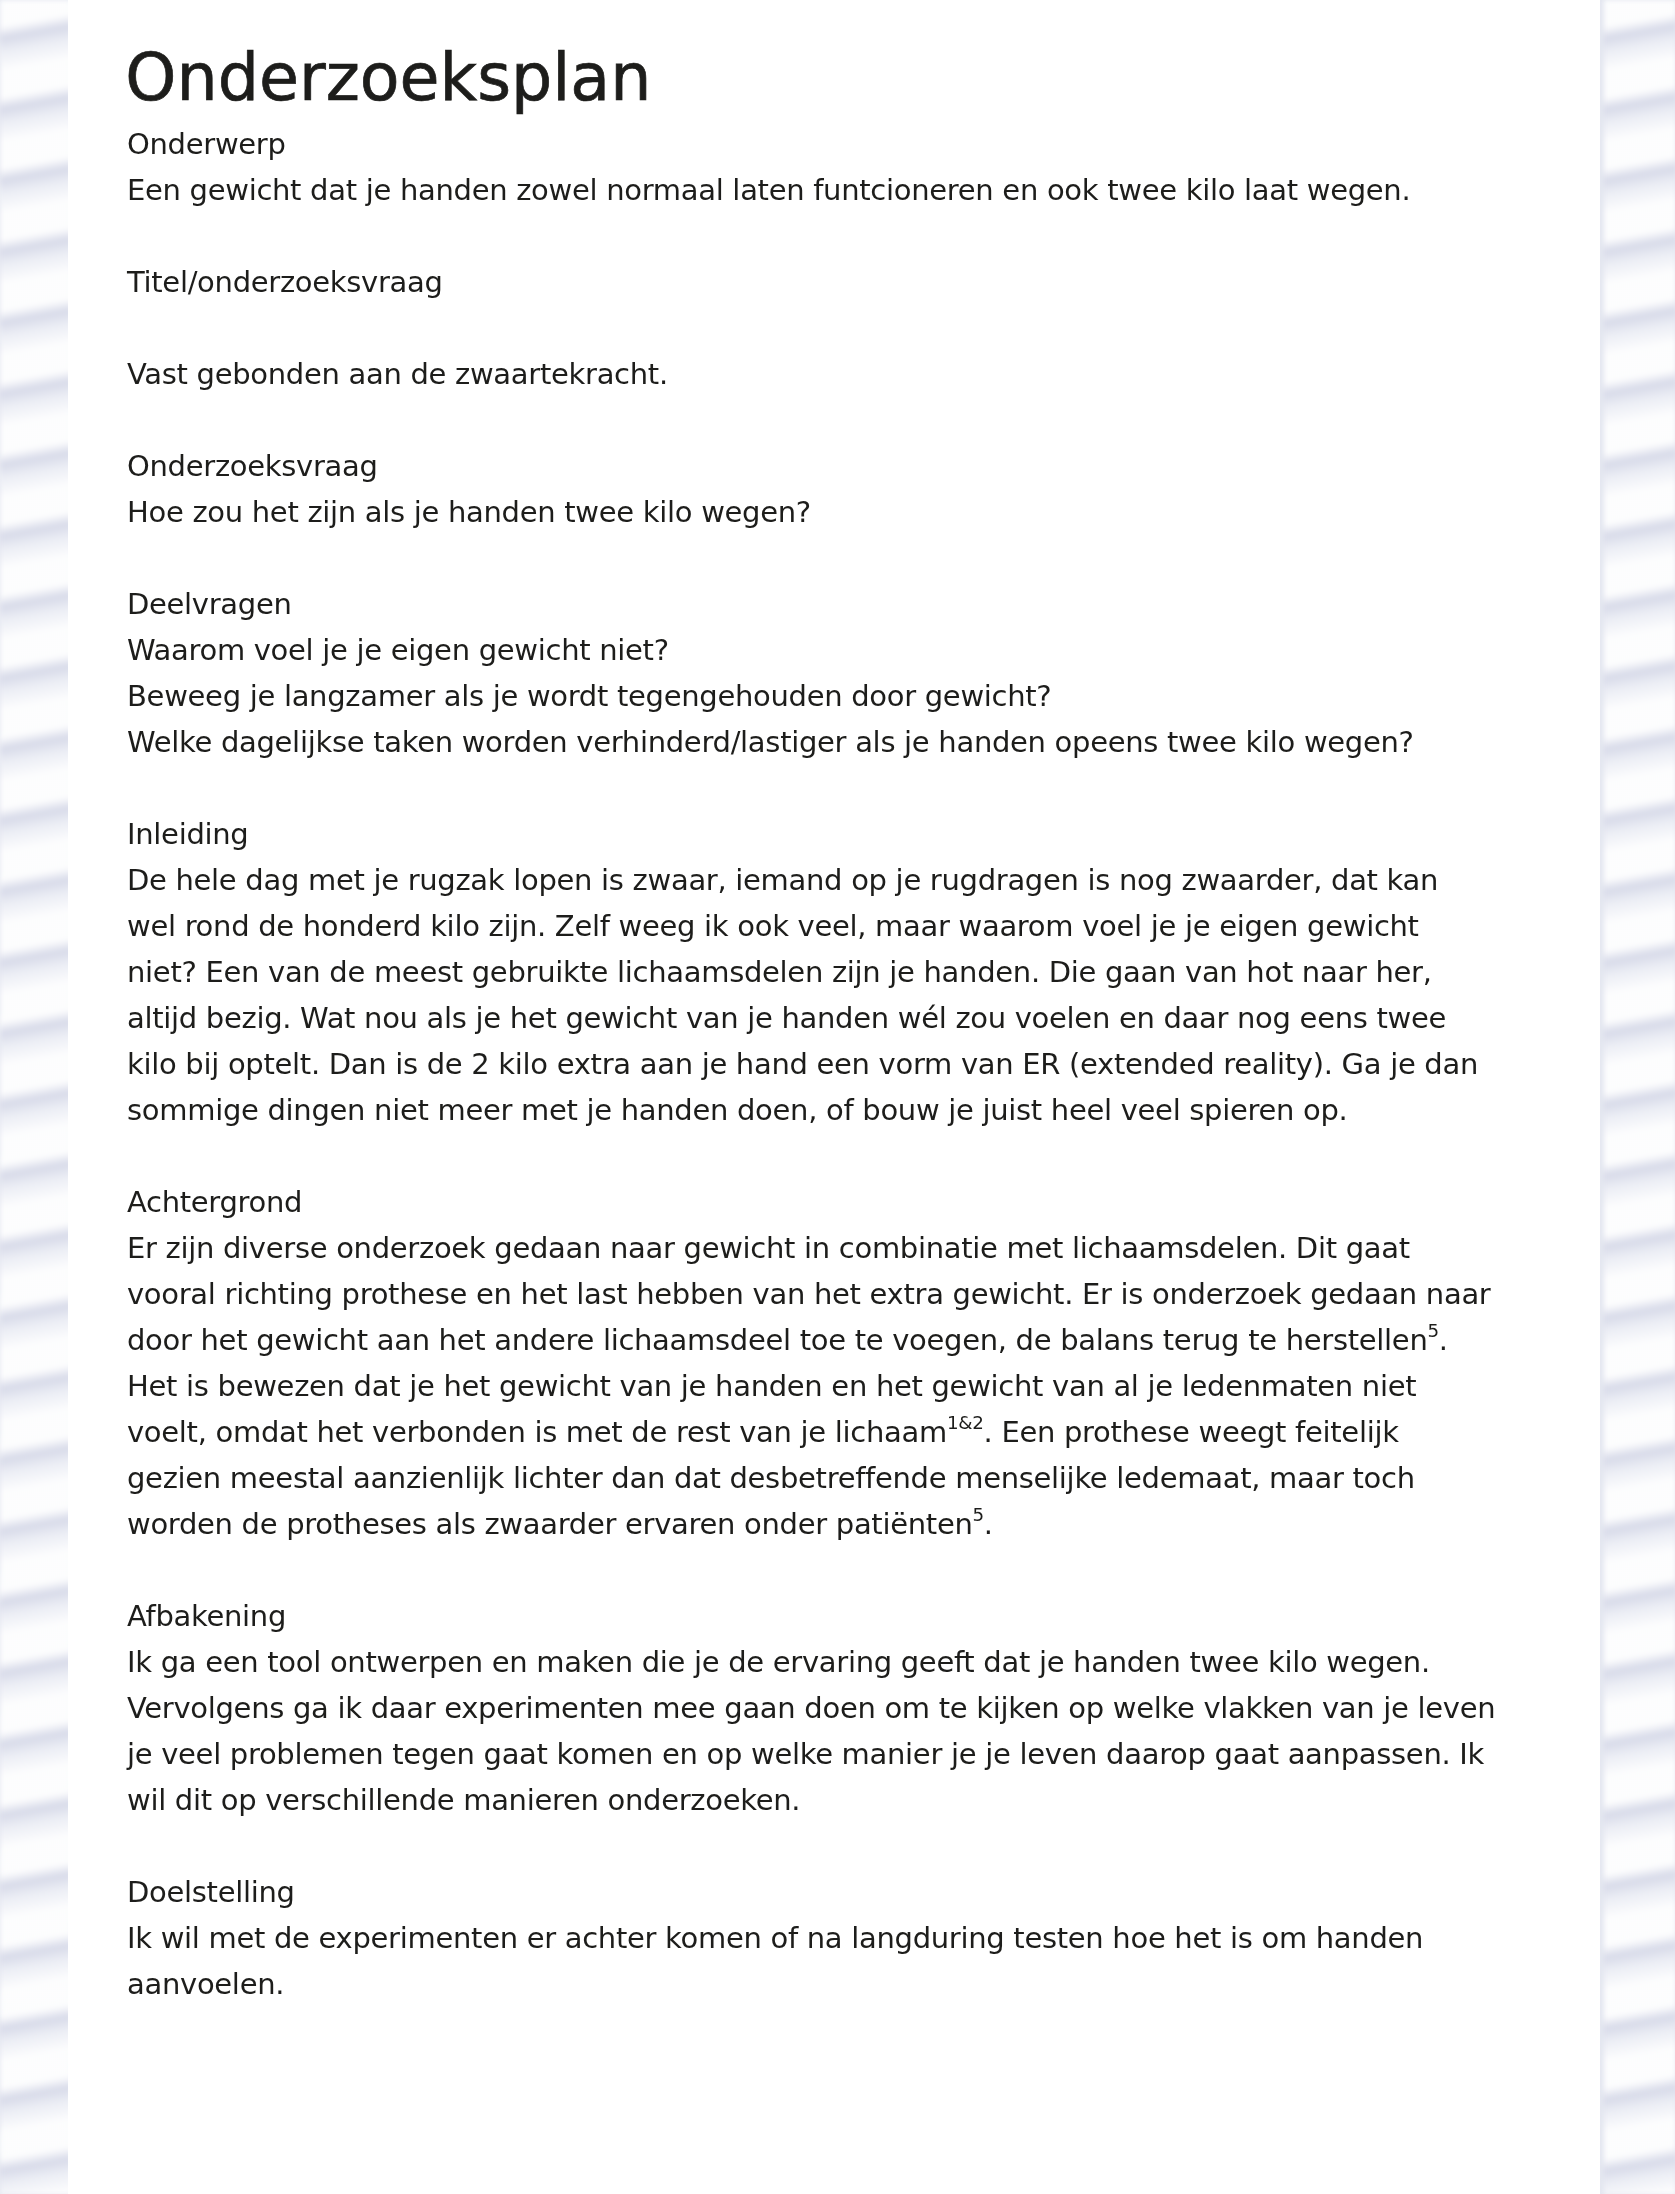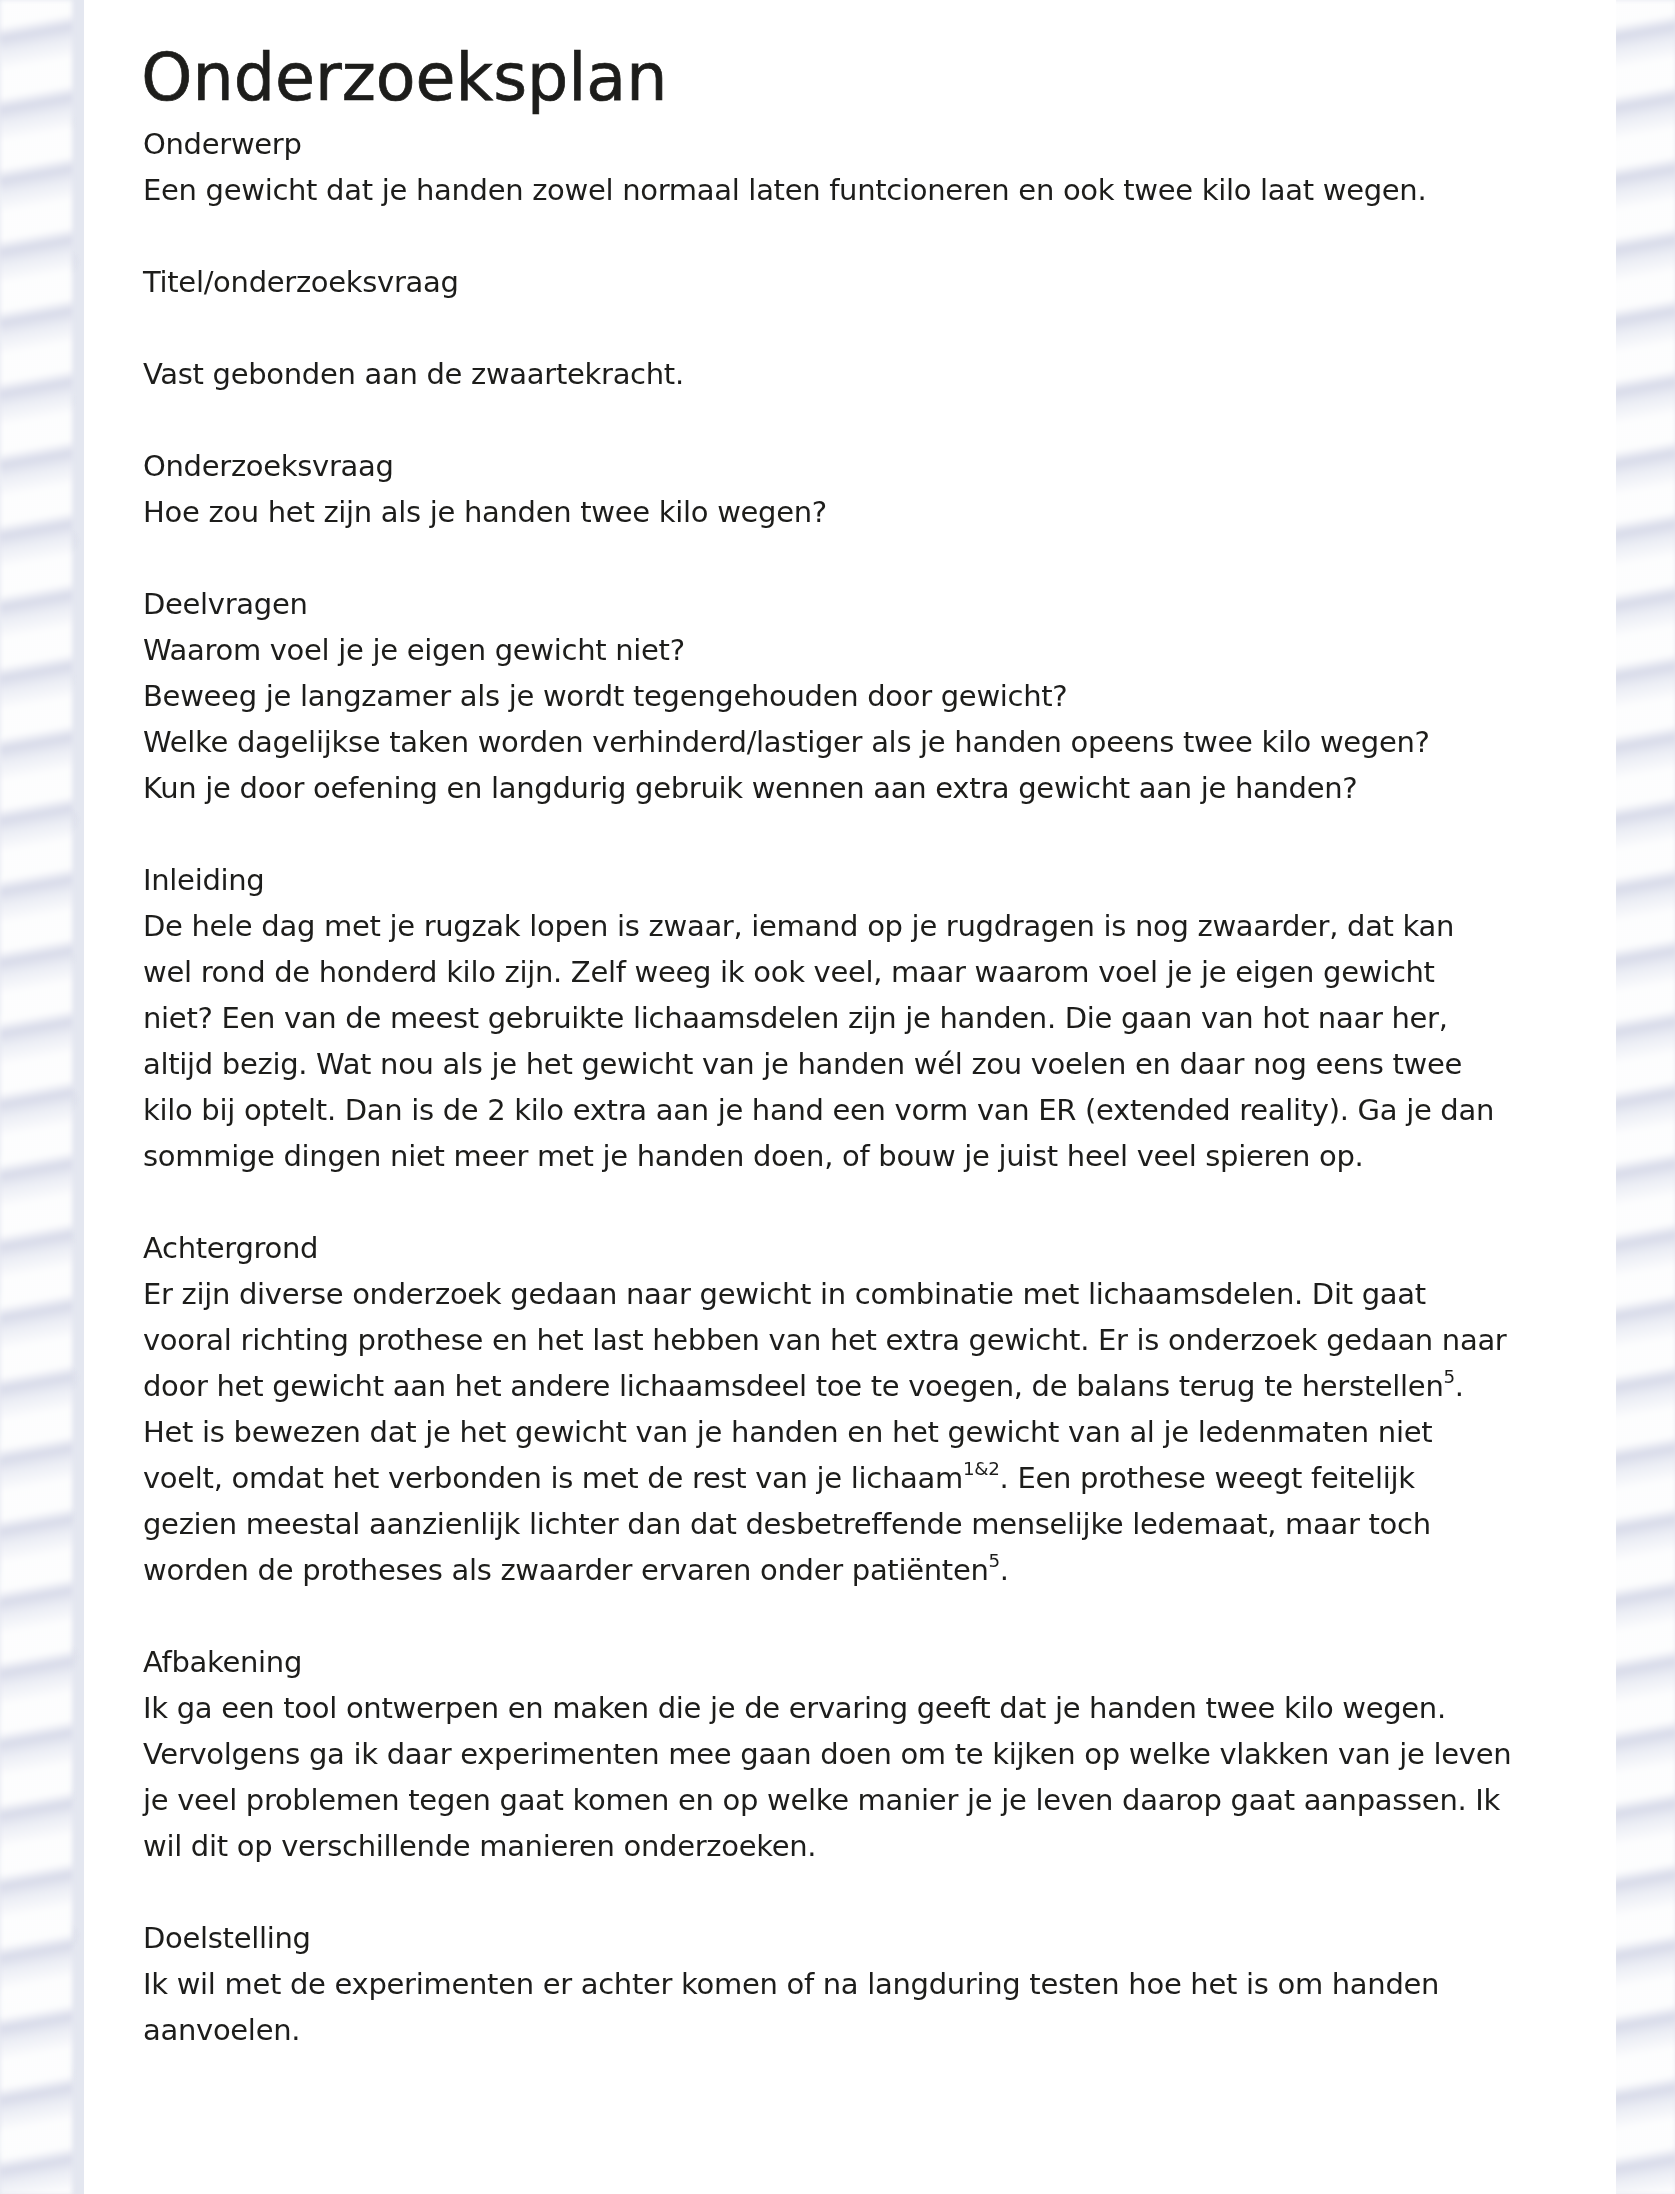--- a/index.html
+++ b/index.html
@@ -30,21 +30,21 @@
           rgba(214,217,232,0.9) 38px, rgba(236,238,245,0.9) 51px,
           rgba(255,255,255,0.9) 70px),
         #e6e9f2;
       filter: blur(2.6px);
     }
     .bg-left { left: 0; width: 72px; }
     .bg-right { left: 1604px; width: 72px; }
 
     .page {
       position: absolute;
-      left: 84px;
+      left: 68px;
       top: 0;
       width: 1532px;
       height: 2195px;
       background: #ffffff;
     }
     .content {
       position: absolute;
       left: 59px;
       top: 0;
       width: 1432px;
@@ -115,21 +115,20 @@
       <div class="section">
         <span class="section-heading">Onderzoeksvraag</span>
         <span class="section-line">Hoe zou het zijn als je handen twee kilo wegen?</span>
       </div>
 
       <div class="section">
         <span class="section-heading">Deelvragen</span>
         <span class="section-line">Waarom voel je je eigen gewicht niet?</span>
         <span class="section-line">Beweeg je langzamer als je wordt tegengehouden door gewicht?</span>
         <span class="section-line">Welke dagelijkse taken worden verhinderd/lastiger als je handen opeens twee kilo wegen?</span>
-        <span class="section-line">Kun je door oefening en langdurig gebruik wennen aan extra gewicht aan je handen?</span>
       </div>
 
       <div class="section">
         <span class="section-heading">Inleiding</span>
         <span class="section-line">De hele dag met je rugzak lopen is zwaar, iemand op je rugdragen is nog zwaarder, dat kan</span>
         <span class="section-line">wel rond de honderd kilo zijn. Zelf weeg ik ook veel, maar waarom voel je je eigen gewicht</span>
         <span class="section-line">niet? Een van de meest gebruikte lichaamsdelen zijn je handen. Die gaan van hot naar her,</span>
         <span class="section-line">altijd bezig. Wat nou als je het gewicht van je handen wél zou voelen en daar nog eens twee</span>
         <span class="section-line">kilo bij optelt. Dan is de 2 kilo extra aan je hand een vorm van ER (extended reality). Ga je dan</span>
         <span class="section-line">sommige dingen niet meer met je handen doen, of bouw je juist heel veel spieren op.</span>

